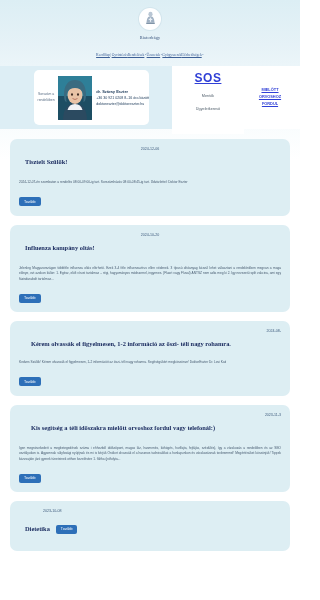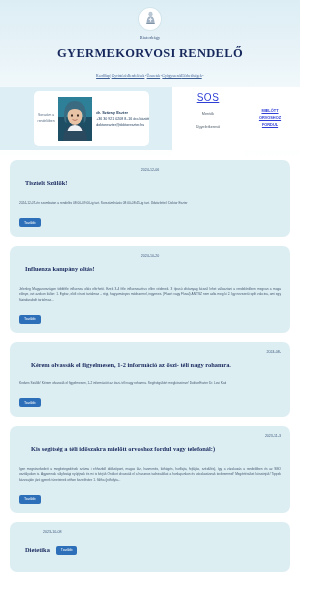--- a/index.html
+++ b/index.html
@@ -138,22 +138,22 @@
 
   .sos-card {
     position: absolute;
     left: 172px; top: 0px;
     width: 72px; height: 63px;
     background: #ffffff;
     padding-top: 5px;
     text-align: center;
   }
   .sos-title {
-    font-size: 10px;
-    font-weight: normal;
+    font-size: 12px;
+    font-weight: bold;
     color: #2f3fd6;
     text-decoration: underline;
     letter-spacing: 0.5px;
   }
   .sos-link {
     margin-top: 9px;
     font-size: 3.8px;
     color: #55636f;
   }
   .sos-link.second { margin-top: 9px; }
@@ -258,21 +258,20 @@
     <div class="logo-circle">
       <svg width="13" height="16" viewBox="0 0 13 16" aria-hidden="true">
         <ellipse cx="6.5" cy="3.2" rx="2.1" ry="2.4" fill="#b9c6d4"></ellipse>
         <path d="M6.5 5.3 C3.7 5.3 2.6 8.2 2.6 11.6 L10.4 11.6 C10.4 8.2 9.3 5.3 6.5 5.3 Z" fill="#9fb0c2"></path>
         <rect x="2.2" y="11.6" width="8.6" height="1.5" rx="0.5" fill="#8094a8"></rect>
         <rect x="5.9" y="6.6" width="1.2" height="4.2" fill="#e9eff5"></rect>
         <rect x="4.7" y="7.8" width="3.6" height="1.2" fill="#e9eff5"></rect>
       </svg>
     </div>
     <div class="site-sub">Biatorbágy</div>
-    <h1 class="site-title">GYERMEKORVOSI RENDELŐ</h1>
 
     <nav class="main-nav">
       <a>Kezdőlap</a><span class="sep">|</span><a>Gyvintézés</a><a>Rendelések</a><span class="sep">-</span><a>Üzenetek</a><span class="sep">-</span><a>Gyógyszerek</a><a>Elérhetőségek</a><span class="sep">-</span>
     </nav>
   </header>
 
   <section class="info-strip">
     <div class="strip-bg"></div>
     <div class="strip-inner">
 

